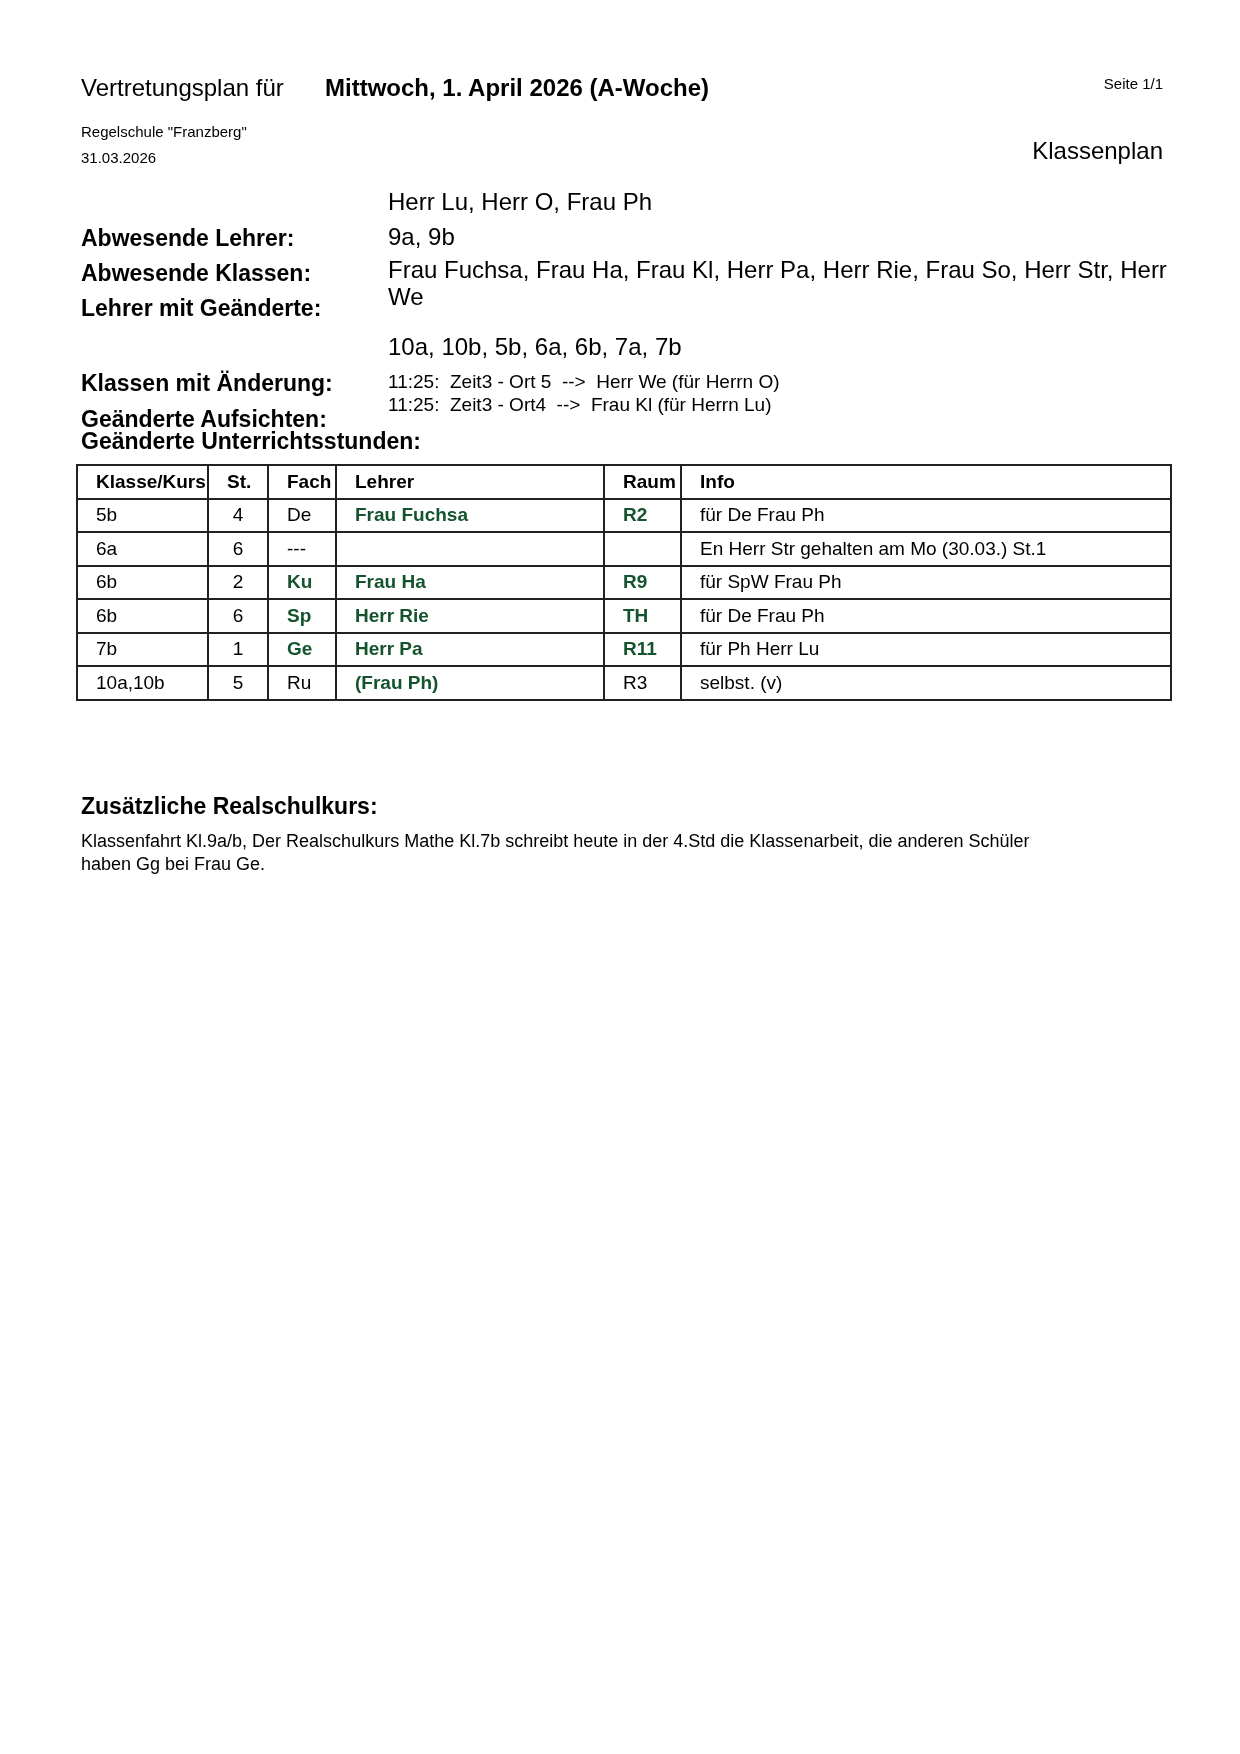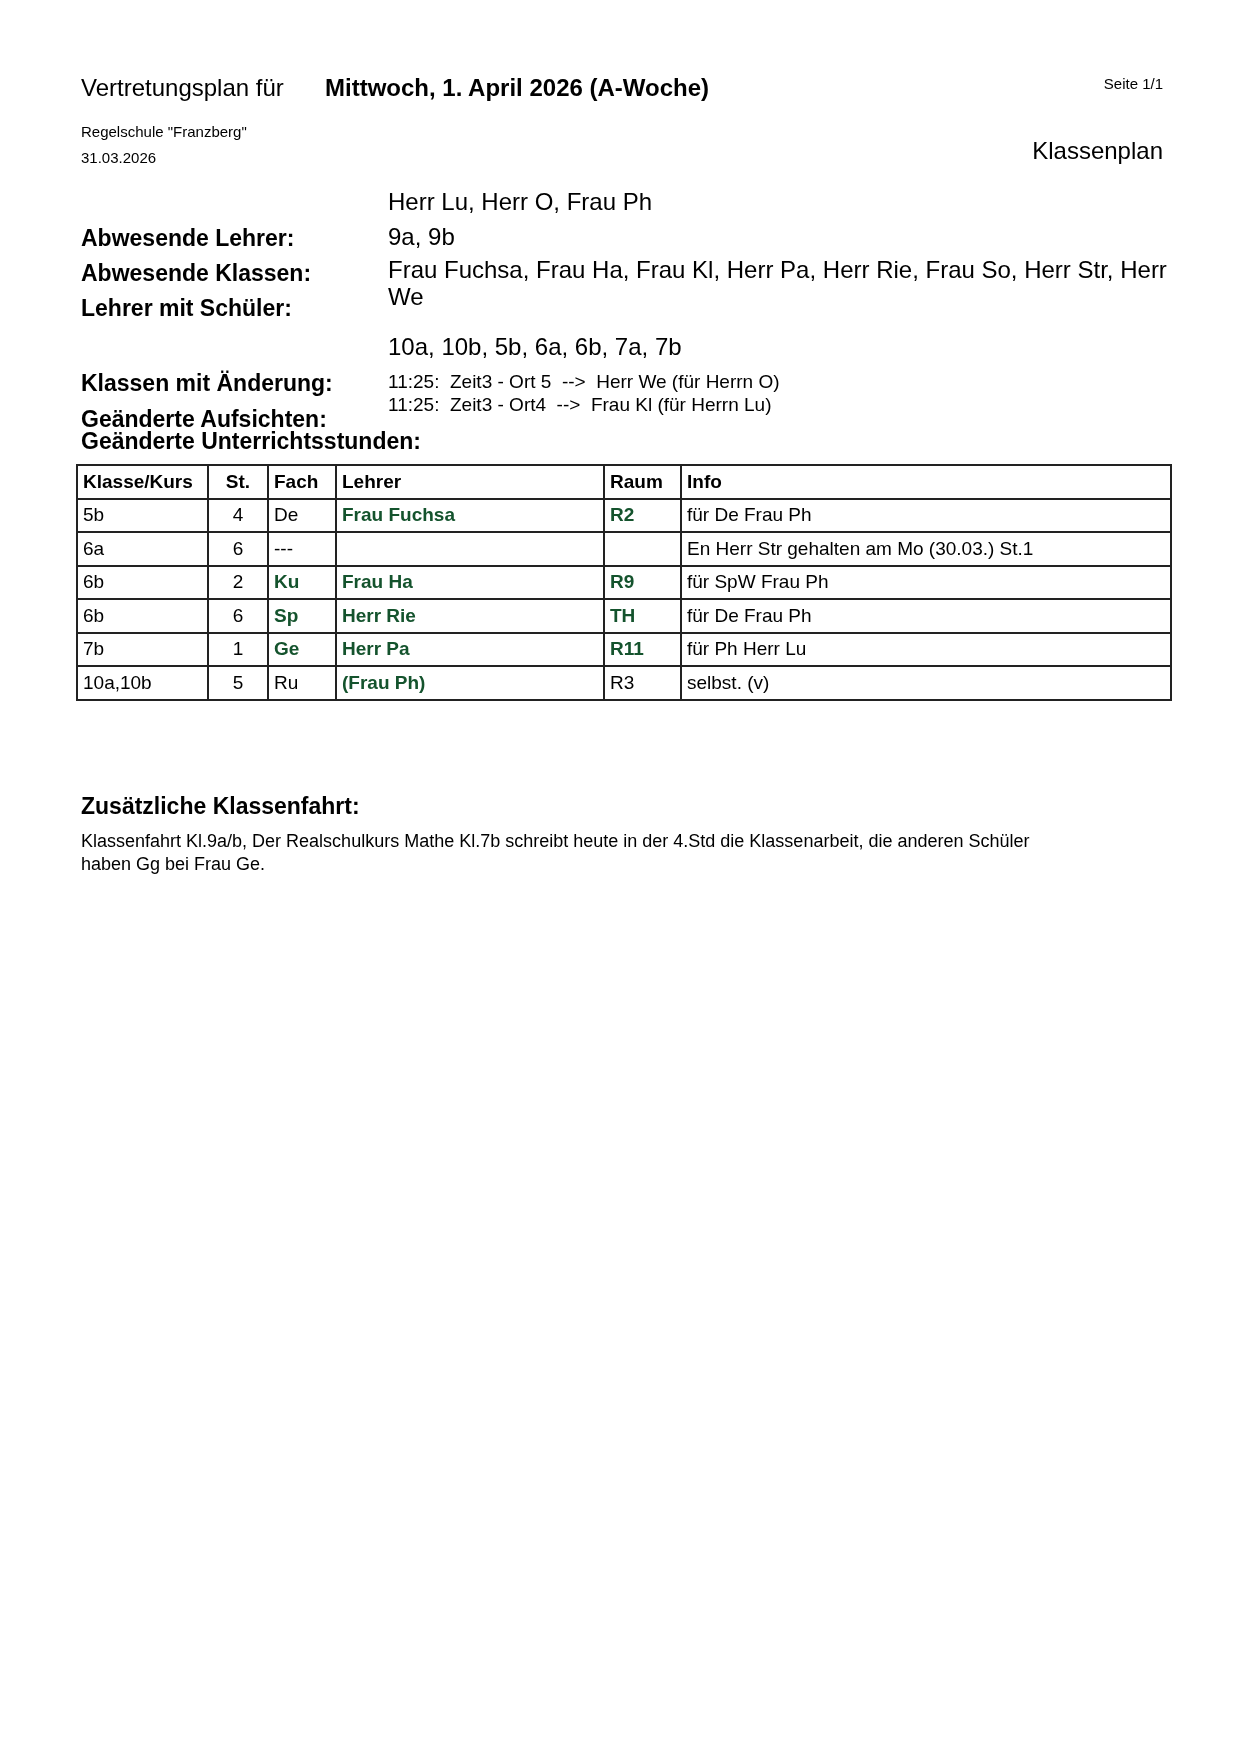--- a/index.html
+++ b/index.html
@@ -21,21 +21,21 @@
     .sup-line { left: 388px; font-size: 19px; }
 
     .section-title { left: 81px; font-size: 23px; font-weight: bold; }
 
     table.changes {
       position: absolute; left: 76px; top: 464px; width: 1094px;
       border-collapse: collapse; table-layout: fixed;
       font-size: 19px;
     }
     table.changes th, table.changes td {
-      border: 2px solid #222; height: 31.5px; padding: 0 5px;
+      border: 2px solid #222; height: 31.5px; padding: 0 18px;
       text-align: left; vertical-align: middle; white-space: nowrap; overflow: hidden;
     }
     table.changes th { font-weight: bold; }
     table.changes td.num, table.changes th.num { text-align: center; }
     .red { color: #14532d; font-weight: bold; }
 
     .extra-text { left: 81px; top: 830px; font-size: 18px; white-space: normal; width: 1090px; line-height: 23px; }
     .extra-text span { display: block; }
   </style>
 </head>
@@ -47,21 +47,21 @@
 <div class="abs school">Regelschule "Franzberg"</div>
 <div class="abs created">31.03.2026</div>
 <div class="abs plan-type">Klassenplan</div>
 
 <div class="abs info-label" style="top:191px">Abwesende Lehrer:</div>
 <div class="abs info-value" style="top:190px">Herr Lu, Herr O, Frau Ph</div>
 
 <div class="abs info-label" style="top:226px">Abwesende Klassen:</div>
 <div class="abs info-value" style="top:225px">9a, 9b</div>
 
-<div class="abs info-label" style="top:261px">Lehrer mit Schüler:</div>
+<div class="abs info-label" style="top:261px">Lehrer mit Geänderte:</div>
 <div class="abs info-value wrap" style="top:256px">Frau Fuchsa, Frau Ha, Frau Kl, Herr Pa, Herr Rie, Frau So, Herr Str, Herr We</div>
 
 <div class="abs info-label" style="top:336px">Klassen mit Änderung:</div>
 <div class="abs info-value" style="top:335px">10a, 10b, 5b, 6a, 6b, 7a, 7b</div>
 
 <div class="abs info-label" style="top:372px">Geänderte Aufsichten:</div>
 <div class="abs sup-line" style="top:372px">11:25:  Zeit3 - Ort 5  --&gt;  Herr We (für Herrn O)</div>
 <div class="abs sup-line" style="top:395px">11:25:  Zeit3 - Ort4  --&gt;  Frau Kl (für Herrn Lu)</div>
 
 <div class="abs section-title" style="top:430px">Geänderte Unterrichtsstunden:</div>
@@ -130,17 +130,17 @@
       <td>10a,10b</td>
       <td class="num">5</td>
       <td>Ru</td>
       <td class="red">(Frau Ph)</td>
       <td>R3</td>
       <td>selbst. (v)</td>
     </tr>
   </tbody>
 </table>
 
-<div class="abs section-title" style="top:795px">Zusätzliche Klassenfahrt:</div>
+<div class="abs section-title" style="top:795px">Zusätzliche Realschulkurs:</div>
 <div class="abs extra-text">
   <span>Klassenfahrt Kl.9a/b, Der Realschulkurs Mathe Kl.7b schreibt heute in der 4.Std die Klassenarbeit, die anderen Schüler</span>
   <span>haben Gg bei Frau Ge.</span>
 </div>
 
 </body></html>

